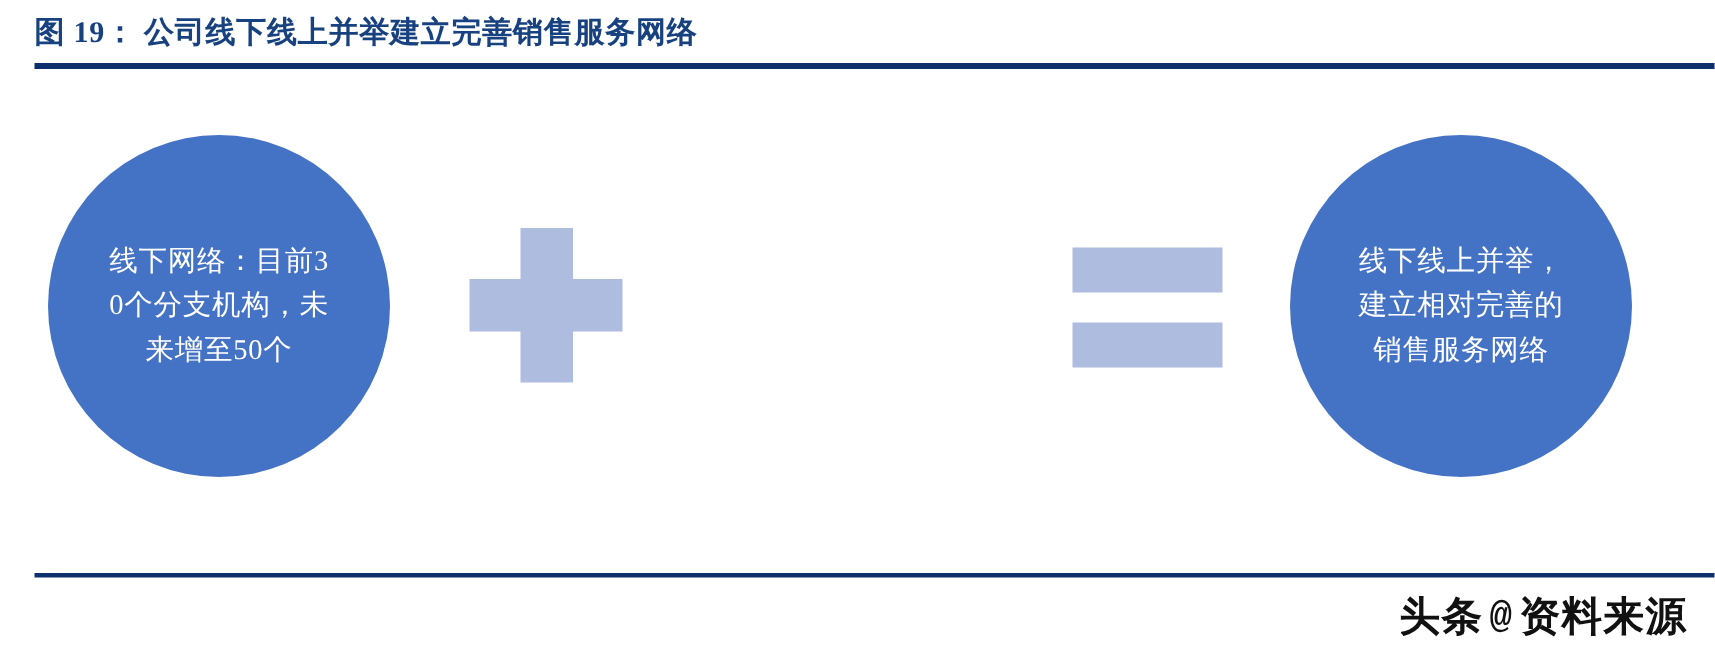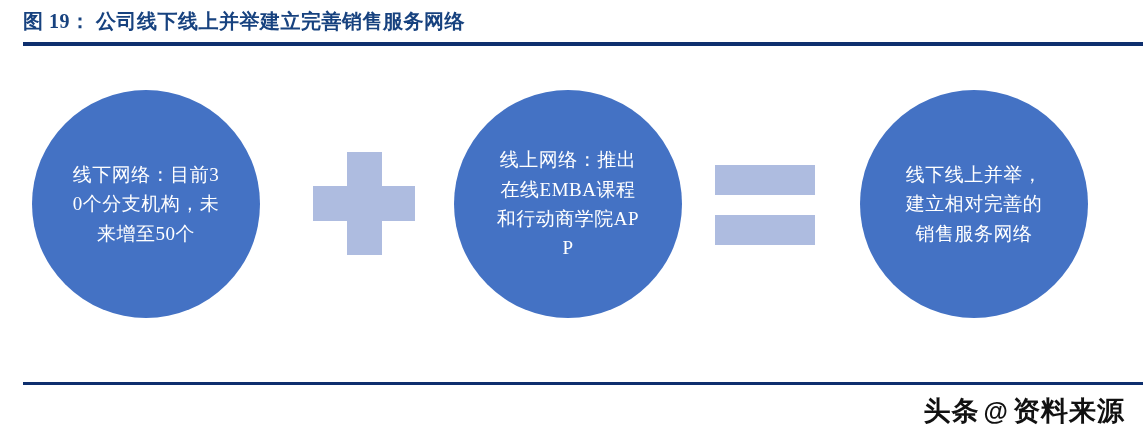--- a/index.html
+++ b/index.html
@@ -144,21 +144,21 @@
 
   .watermark {
     position: absolute;
     right: 18px;
     top: 393px;
     font-size: 27px;
     font-weight: bold;
     color: #111111;
     letter-spacing: 1px;
     white-space: nowrap;
-    font-family: Liberation Sans, sans-serif;
+    font-family: Liberation Mono, monospace;
     display: flex;
     align-items: center;
     gap: 4px;
   }
   .watermark .wm-at {
     font-size: 25px;
     display: inline-block;
   }
 </style>
 </head>
@@ -173,23 +173,20 @@
 
     <div class="node-circle" id="circle-1">
       <div class="node-text">线下网络：目前30个分支机构，未来增至50个</div>
     </div>
 
     <div class="op-plus">
       <div class="bar-h"></div>
       <div class="bar-v"></div>
     </div>
 
-    <div class="node-circle" id="circle-2">
-      <div class="node-text">线上网络：推出在线EMBA课程和行动商学院APP</div>
-    </div>
 
     <div class="op-equals">
       <div class="bar bar-top"></div>
       <div class="bar bar-bottom"></div>
     </div>
 
     <div class="node-circle" id="circle-3">
       <div class="node-text">线下线上并举，建立相对完善的销售服务网络</div>
     </div>
 

